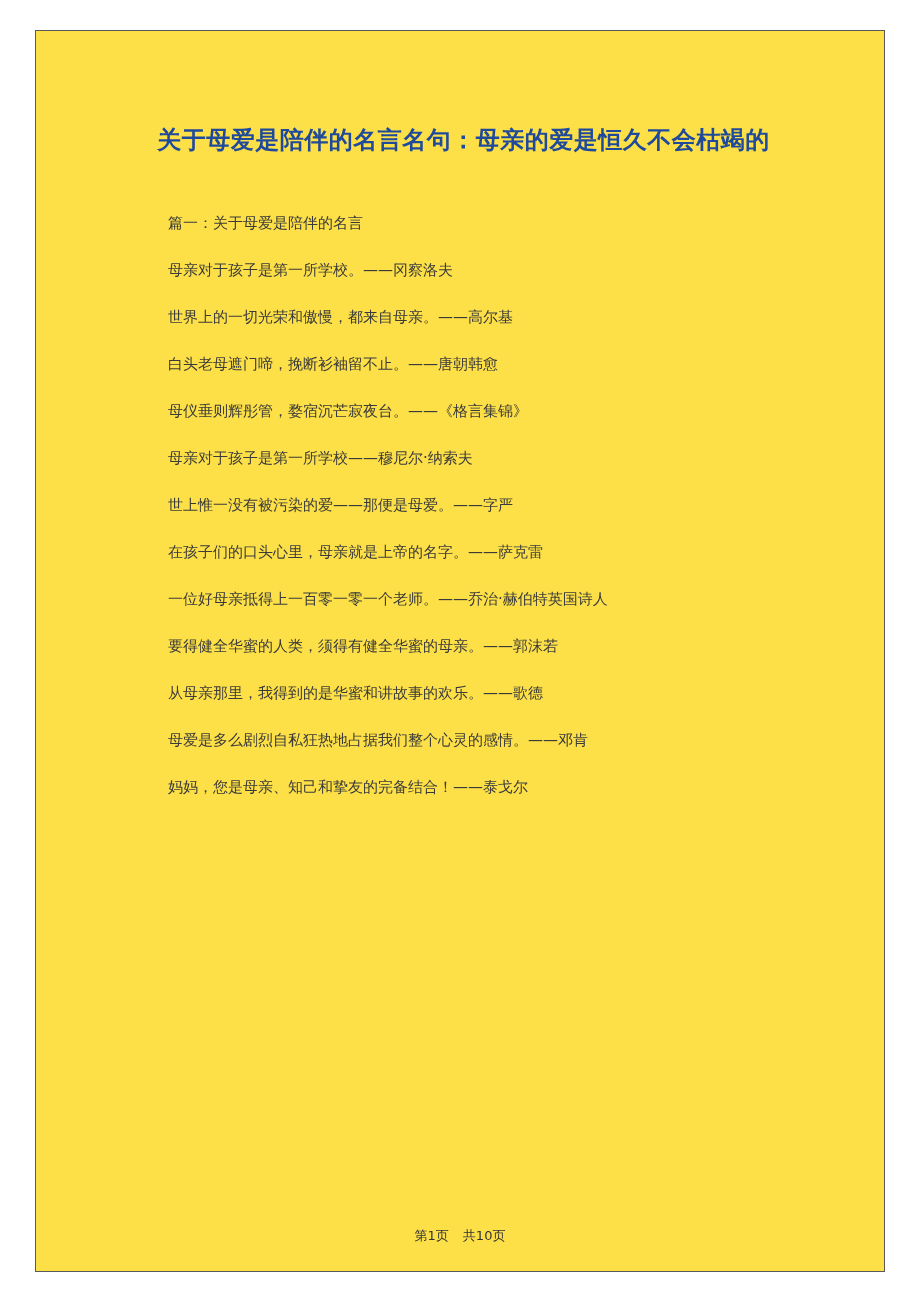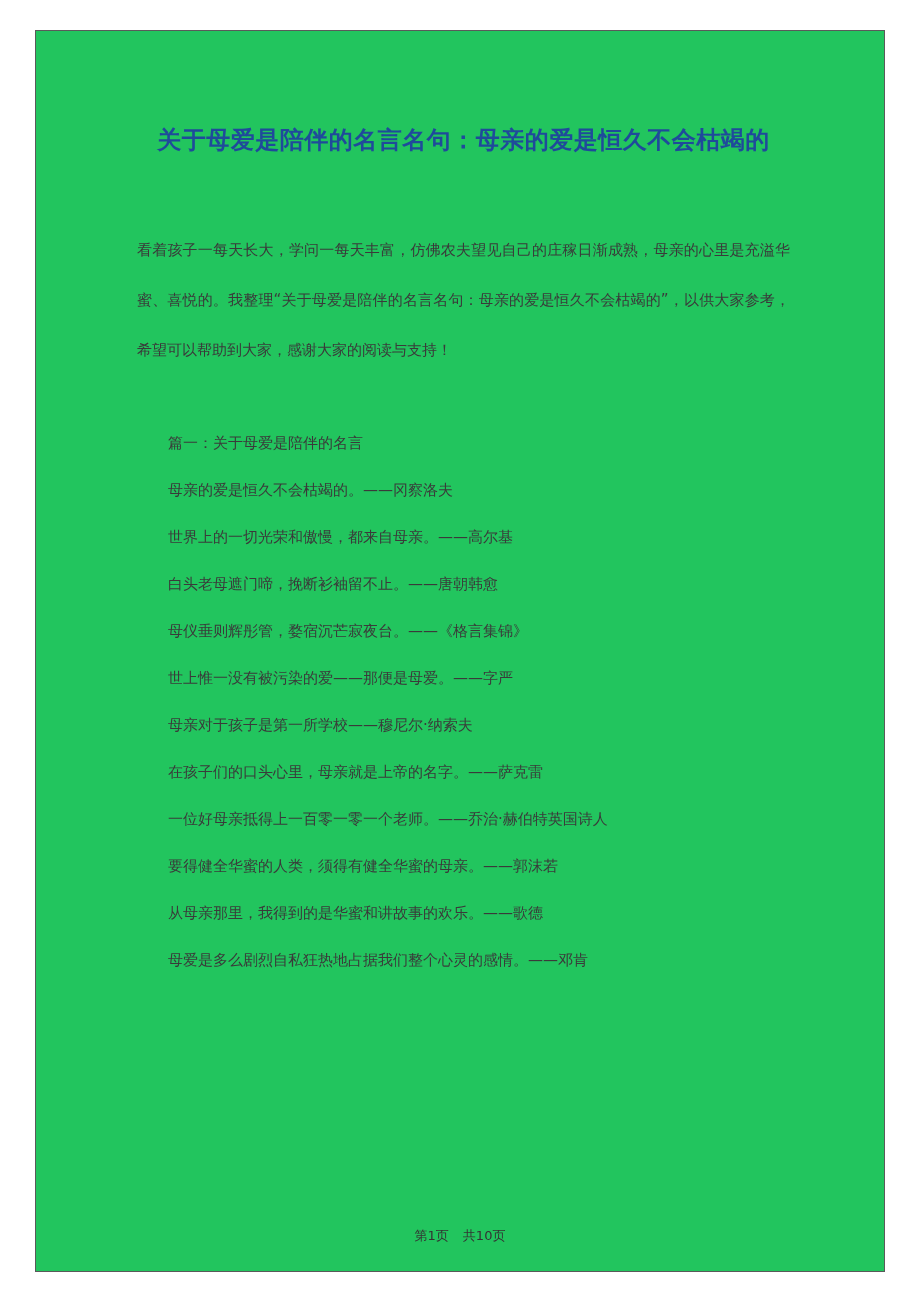--- a/index.html
+++ b/index.html
@@ -16,21 +16,21 @@
   }
   .sheet {
     position: absolute;
     top: 30px;
     left: 35px;
     right: 35px;
     bottom: 30px;
     border: 1px solid #5a5a5a;
     box-sizing: border-box;
     padding: 0 94px 0 101px;
-    background: #22c55e;
+    background: #fde047;
   }
   .doc-title {
     margin: 95px 0 0 0;
     font-size: 24px;
     font-weight: bold;
     text-align: center;
     color: #1f4a9b;
     line-height: 1.2;
     letter-spacing: 0.5px;
   }
@@ -71,36 +71,36 @@
     margin-right: 14px;
   }
 </style>
 </head>
 <body>
 
 <div class="sheet">
 
   <h1 class="doc-title">关于母爱是陪伴的名言名句：母亲的爱是恒久不会枯竭的</h1>
 
-  <p class="intro">看着孩子一每天长大，学问一每天丰富，仿佛农夫望见自己的庄稼日渐成熟，母亲的心里是充溢华蜜、喜悦的。我整理“关于母爱是陪伴的名言名句：母亲的爱是恒久不会枯竭的”，以供大家参考，希望可以帮助到大家，感谢大家的阅读与支持！</p>
 
   <div class="body-block">
     <p class="section-heading">篇一：关于母爱是陪伴的名言</p>
     <div id="quotes-list">
-        <p class="quote">母亲的爱是恒久不会枯竭的。——冈察洛夫</p>
+        <p class="quote">母亲对于孩子是第一所学校。——冈察洛夫</p>
         <p class="quote">世界上的一切光荣和傲慢，都来自母亲。——高尔基</p>
         <p class="quote">白头老母遮门啼，挽断衫袖留不止。——唐朝韩愈</p>
         <p class="quote">母仪垂则辉彤管，婺宿沉芒寂夜台。——《格言集锦》</p>
+        <p class="quote">母亲对于孩子是第一所学校——穆尼尔·纳索夫</p>
         <p class="quote">世上惟一没有被污染的爱——那便是母爱。——字严</p>
-        <p class="quote">母亲对于孩子是第一所学校——穆尼尔·纳索夫</p>
         <p class="quote">在孩子们的口头心里，母亲就是上帝的名字。——萨克雷</p>
         <p class="quote">一位好母亲抵得上一百零一零一个老师。——乔治·赫伯特英国诗人</p>
         <p class="quote">要得健全华蜜的人类，须得有健全华蜜的母亲。——郭沫若</p>
         <p class="quote">从母亲那里，我得到的是华蜜和讲故事的欢乐。——歌德</p>
         <p class="quote">母爱是多么剧烈自私狂热地占据我们整个心灵的感情。——邓肯</p>
+        <p class="quote">妈妈，您是母亲、知己和挚友的完备结合！——泰戈尔</p>
       </div>
   </div>
 
   <div class="footer">
     <span class="page-num">第1页</span><span>共10页</span>
   </div>
 
 </div>
 
 </body></html>

